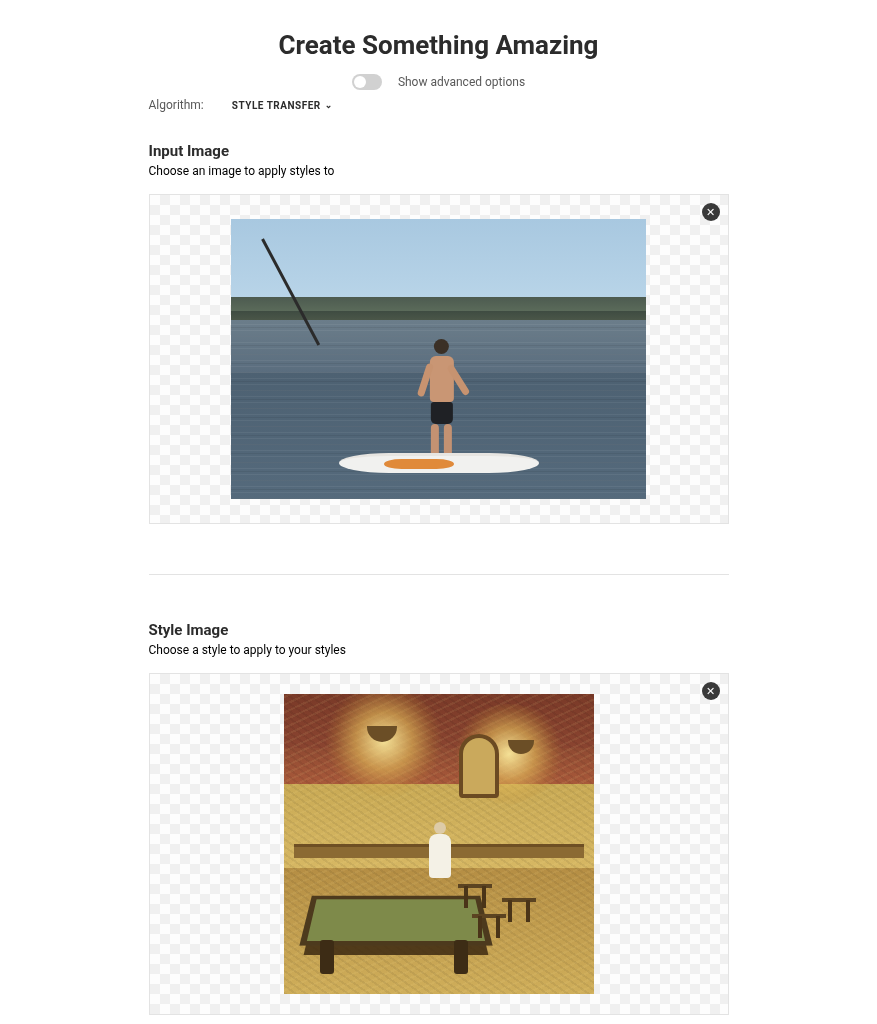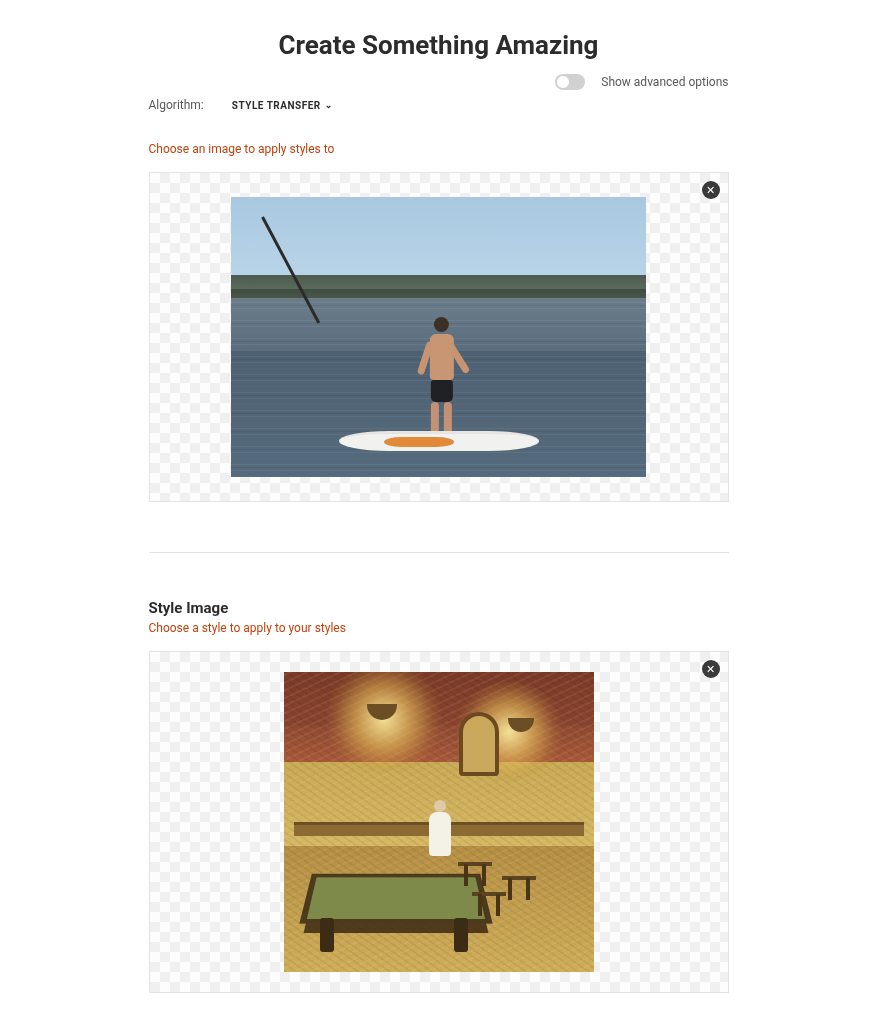--- a/index.html
+++ b/index.html
@@ -17,21 +17,21 @@
     .page-title {
       text-align: center;
       font-size: 26px;
       font-weight: 700;
       color: #2c2c2c;
       margin-bottom: 14px;
     }
     .options-row {
       display: flex;
       align-items: center;
-      justify-content: flex-end;
+      justify-content: center;
       margin-bottom: 8px;
       gap: 16px;
     }
     .toggle {
       position: relative;
       width: 30px;
       height: 16px;
       background: #d1d1d1;
       border-radius: 9px;
       cursor: pointer;
@@ -77,21 +77,21 @@
 
     .section { margin-bottom: 50px; }
     .section-heading {
       font-size: 15px;
       font-weight: 700;
       color: #2c2c2c;
       margin-bottom: 4px;
     }
     .section-desc {
       font-size: 12px;
-      color: #c2410c;
+      color: #000000;
       margin-bottom: 16px;
     }
     .divider {
       border: none;
       height: 1px;
       background: #e3e3e3;
       margin: 0 0 46px 0;
     }
     .dropzone {
       position: relative;
@@ -239,20 +239,21 @@
 
   <div class="algo-row">
     <span class="algo-label">Algorithm:</span>
     <span class="algo-select">
       <span>STYLE TRANSFER</span>
       <span class="chevron">⌄</span>
     </span>
   </div>
 
   <div class="section">
+    <div class="section-heading">Input Image</div>
     <div class="section-desc">Choose an image to apply styles to</div>
 
     <div class="dropzone dz-input">
       <div class="remove-btn">
         <span>✕</span>
       </div>
       <div class="photo-paddle">
         <div class="lake-ripple"></div>
         <div class="paddle"></div>
         <div class="person">

